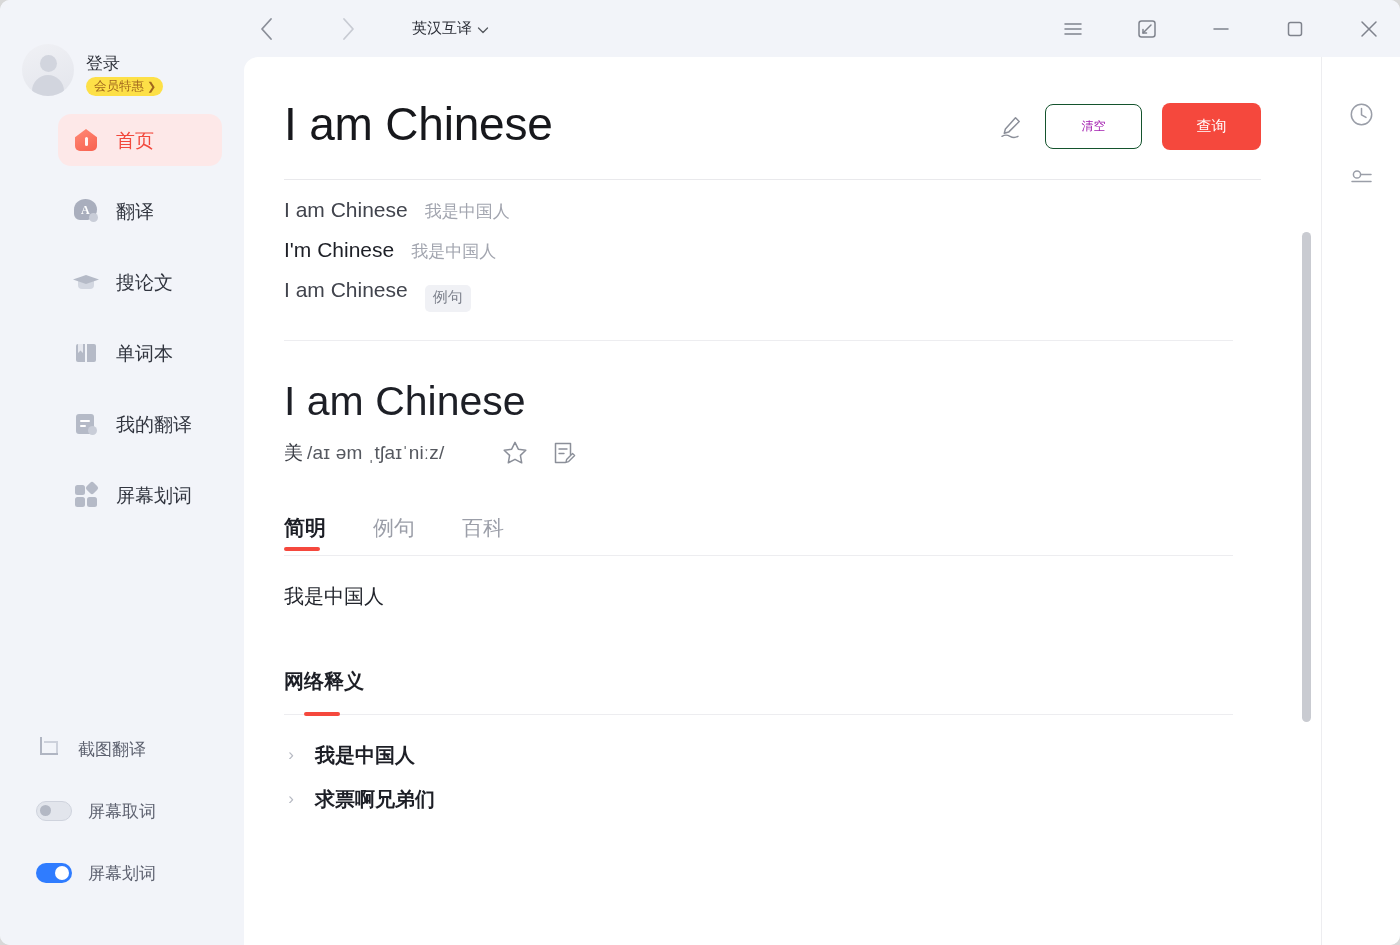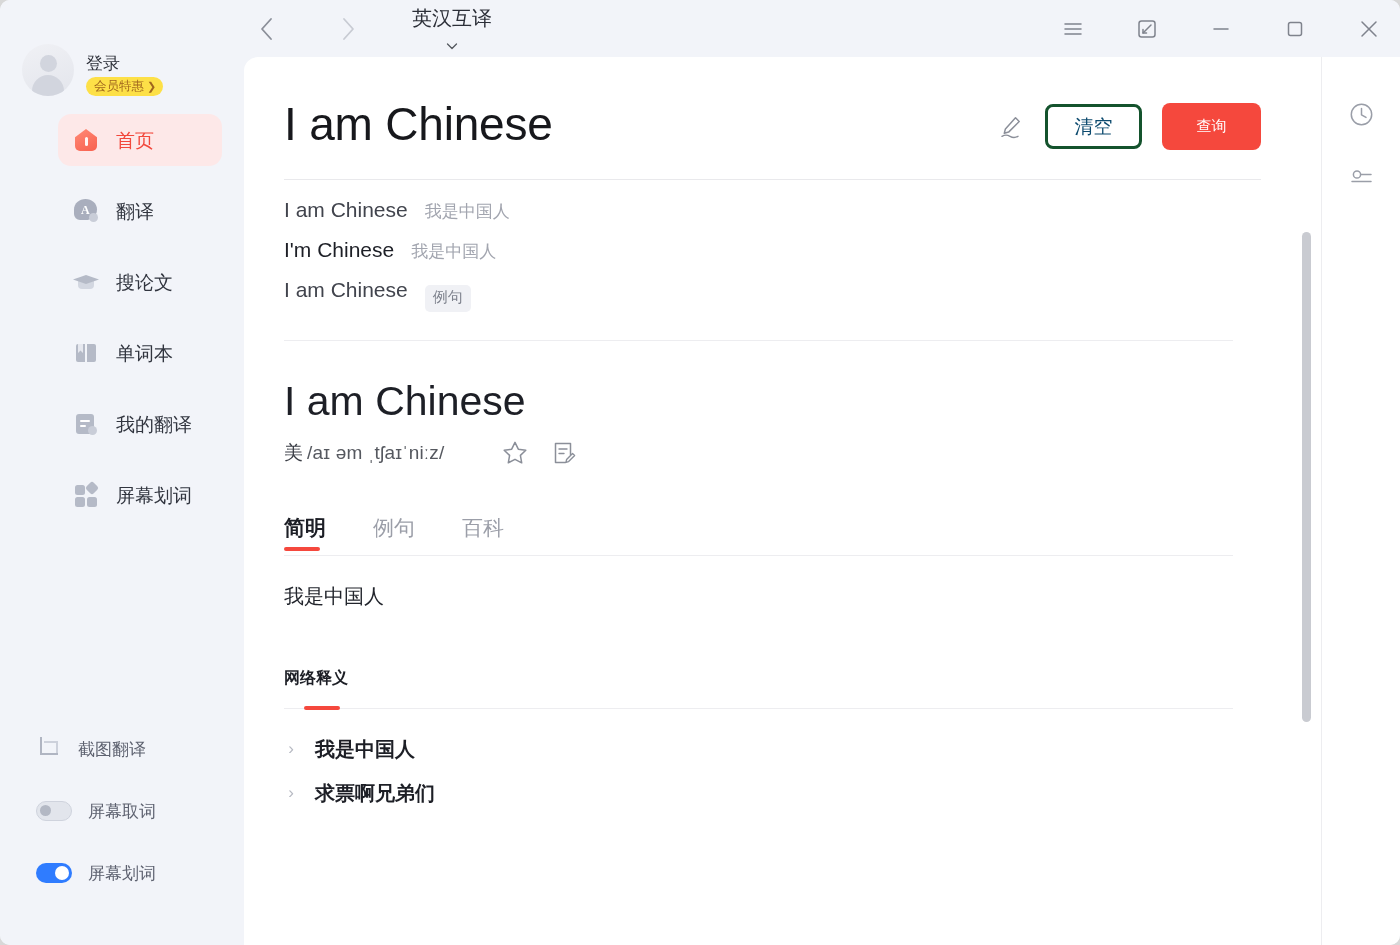--- a/index.html
+++ b/index.html
@@ -202,21 +202,21 @@
     padding-right: 8px;
   }
   .nav-arrow {
     width: 44px; height: 44px; display: flex; align-items: center; justify-content: center;
     cursor: pointer;
   }
   .nav-arrow svg { display: block; }
   .titlebar-title {
     display: flex; align-items: center; gap: 4px;
     margin-left: 42px;
-    font-size: 20px; color: #2c2f38; cursor: pointer; flex-direction: column;
+    font-size: 15px; color: #2c2f38; cursor: pointer;
   }
   .titlebar-spacer { flex: 1; }
   .win-btn {
     width: 46px; height: 46px; display: flex; align-items: center; justify-content: center;
     cursor: pointer;
   }
 
   .panel {
     flex: 1;
     margin: 0 0 0 0;
@@ -249,22 +249,22 @@
   }
   .search-text {
     flex: 1; min-width: 0;
     font-size: 46px; font-weight: 400; color: #17181c;
     line-height: 58px; letter-spacing: -0.2px;
   }
   .search-actions { display: flex; align-items: center; gap: 17px; padding-top: 8px; }
   .pen-btn { width: 34px; height: 34px; display:flex; align-items:center; justify-content:center; cursor:pointer;}
   .btn-clear {
     width: 97px; height: 45px; border-radius: 8px;
-    border: 3px solid #14532d; background: #fff;
-    color: #0c4a6e; font-size: 19px; cursor: pointer;
+    border: 1px solid #14532d; background: #fff;
+    color: #a21caf; font-size: 12px; cursor: pointer;
     font-family: inherit;
   }
   .btn-query {
     width: 99px; height: 47px; border-radius: 8px; border: none;
     background: #f5483d; color: #fff; font-size: 15px; cursor: pointer;
     font-family: inherit; margin-left: 3px;
   }
 
   
   .suggestions { padding: 18px 0 22px 0; border-bottom: 1px solid #ededf0; margin-right: 28px;}
@@ -299,21 +299,21 @@
     content: ""; position: absolute; left: 0; bottom: 5px;
     width: 36px; height: 4px; border-radius: 2px; background: #f5483d;
   }
   .tabs-rule { border-bottom: 1px solid #ededf0; margin-right: 28px; margin-top: -1px;}
 
   .simple-def { font-size: 20px; color: #22252c; padding-top: 27px; }
 
   .section-head {
     margin-top: 58px; position: relative;
   }
-  .section-title { font-size: 16px; color: #1d1f26; font-weight: bold; }
+  .section-title { font-size: 20px; color: #1d1f26; font-weight: bold; }
   .section-rule { border-bottom: 1px solid #ededf0; margin-top: 19px; margin-right: 28px; position: relative;}
   .section-rule::after {
     content:""; position: absolute; left: 20px; bottom: -2px;
     width: 36px; height: 4px; border-radius: 2px; background: #f5483d;
   }
   .web-list { padding-top: 18px; }
   .web-item {
     display: flex; align-items: center; gap: 17px;
     height: 44px; cursor: pointer;
   }

